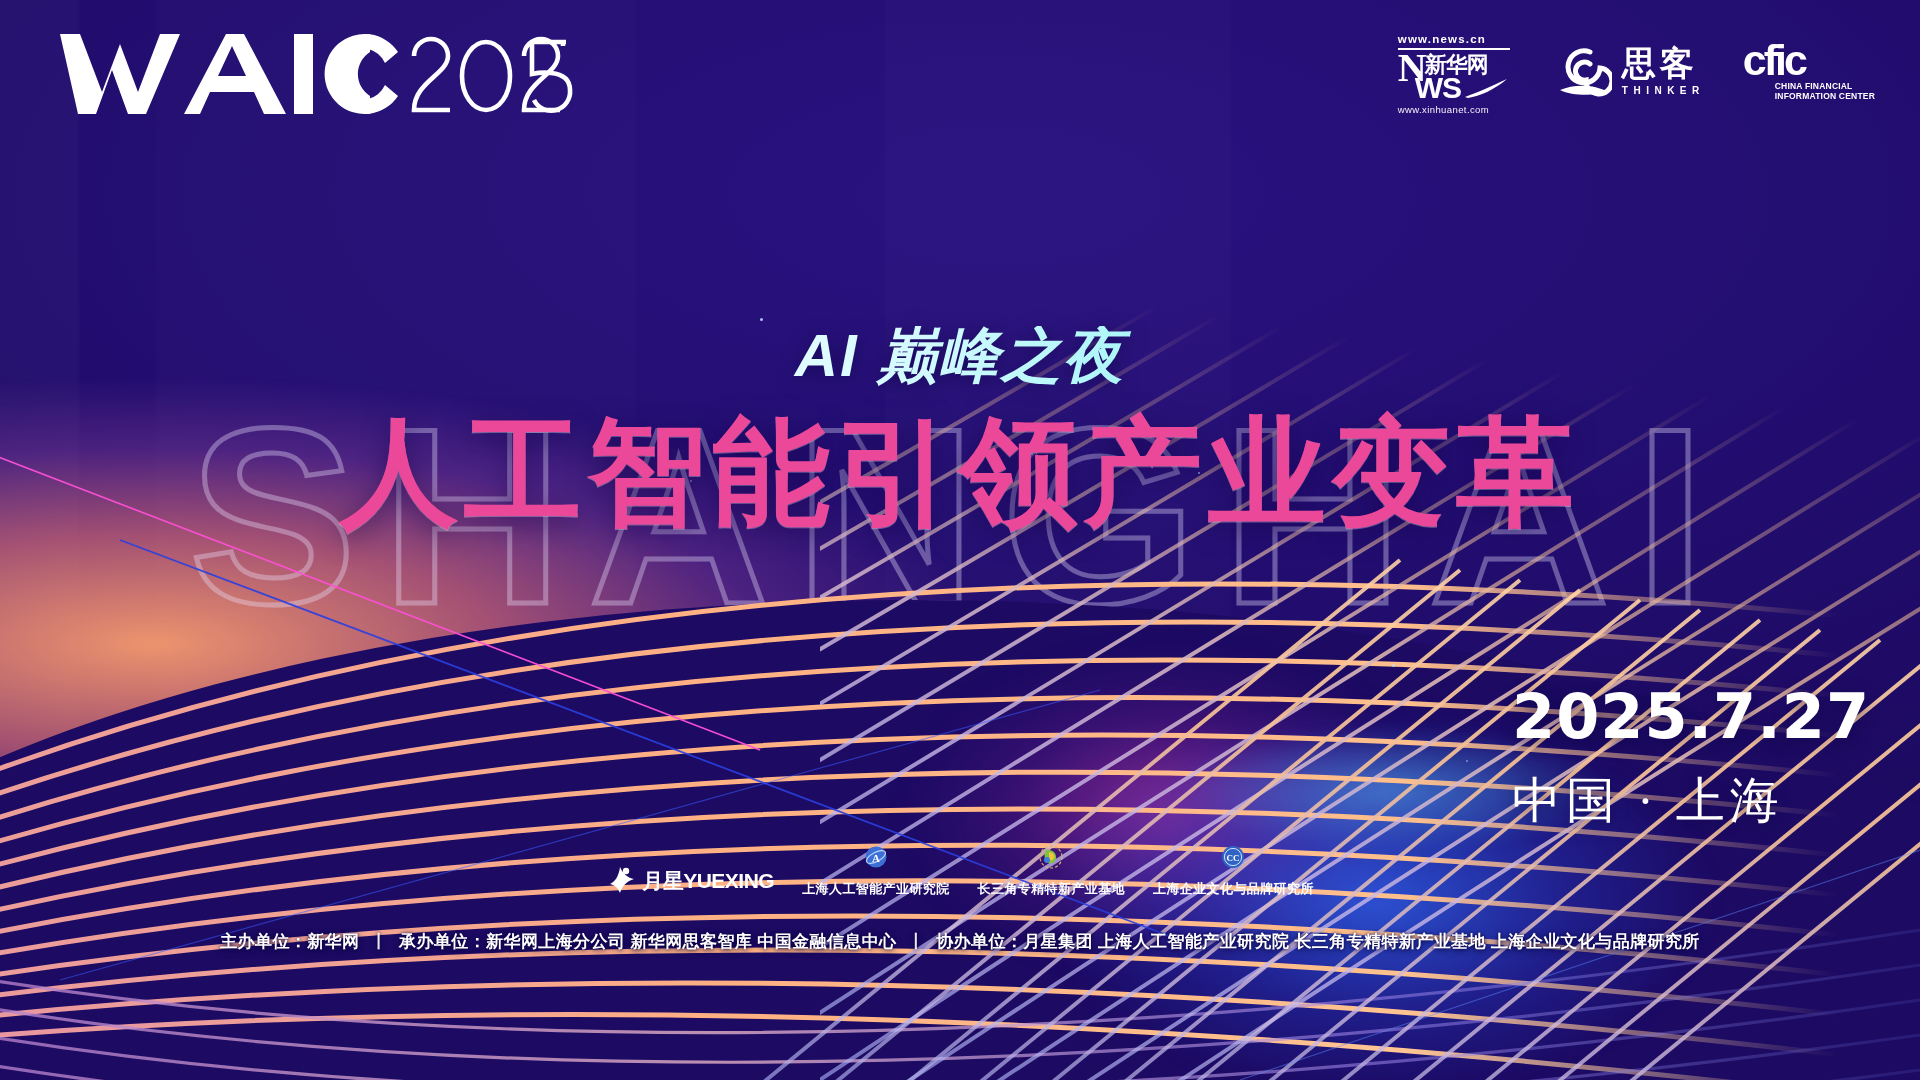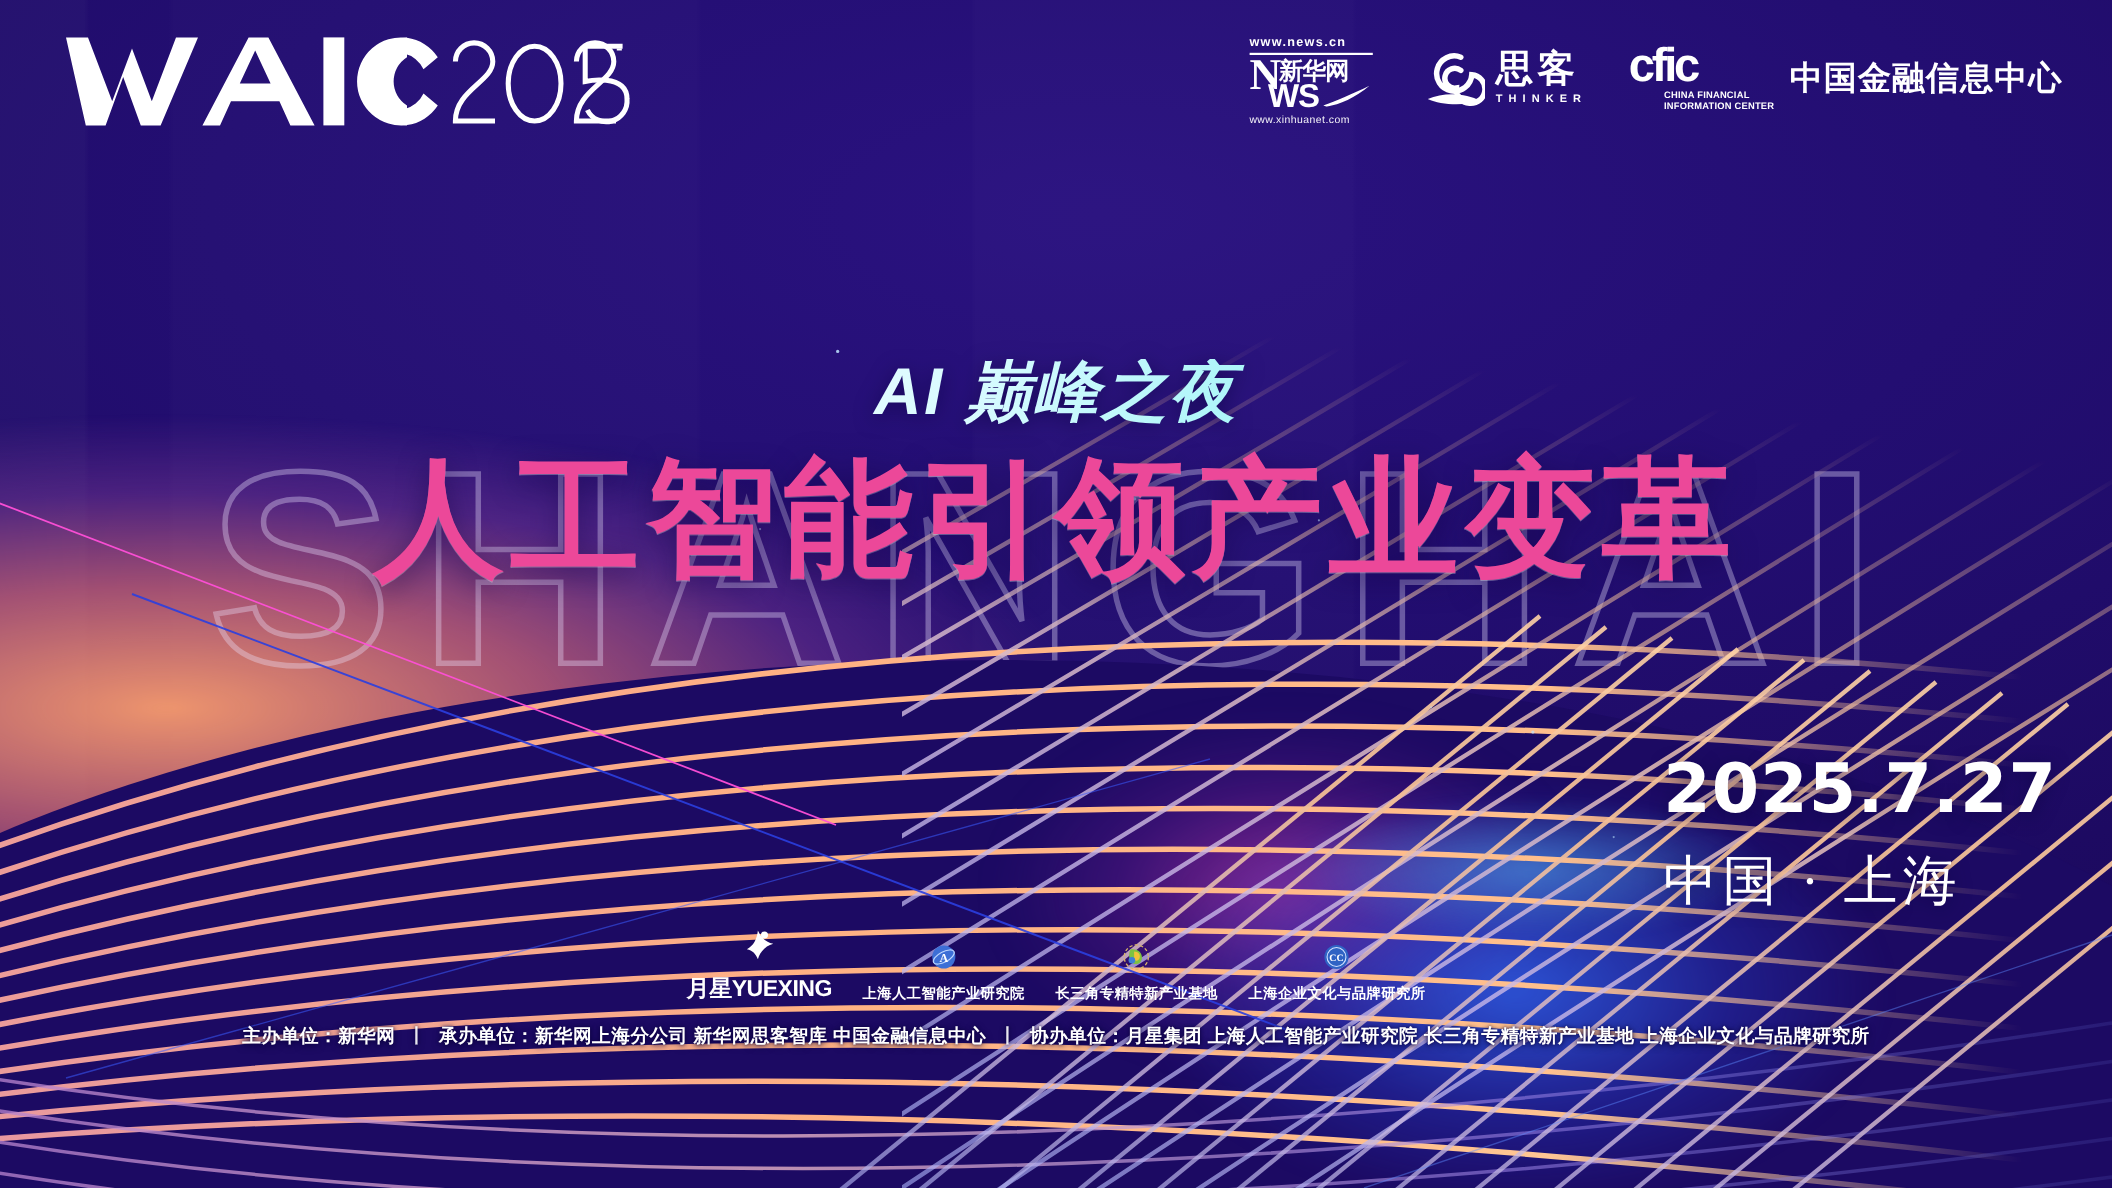--- a/index.html
+++ b/index.html
@@ -188,21 +188,21 @@
     text-shadow:0 4px 16px rgba(10,0,60,.5);
   }
 
   
   .partners {
     position:absolute; left:0; right:0; top:843px;
     display:flex; justify-content:center; align-items:flex-end; gap:28px;
     color:#fff;
   }
   .p-item { display:flex; flex-direction:column; align-items:center; gap:3px; }
-  .p-item-h { display:flex; align-items:center; gap:6px;flex-direction:column; }
+  .p-item-h { display:flex; align-items:center; gap:6px; }
   .p-name { font-size:13px; font-weight:700; letter-spacing:.4px; white-space:nowrap; }
   .yx-name { font-size:21px; font-weight:800; letter-spacing:-.5px; white-space:nowrap; }
 
   
   .footer {
     position:absolute; left:0; right:0; top:930px;
     text-align:center;
     font-size:17px; font-weight:700; color:#ffffff;
     letter-spacing:.4px;
     text-shadow:0 2px 7px rgba(10,0,60,.85), 0 0 3px rgba(10,0,60,.9);
@@ -442,21 +442,20 @@
       </div>
 
       <div class="sponsor cf">
         <div class="cf-mark">
           <div class="cf-wordmark">cfic</div>
           <div class="cf-sub">
             <div>CHINA FINANCIAL</div>
             <div>INFORMATION CENTER</div>
           </div>
         </div>
-        <div class="cf-cn">中国金融信息中心</div>
       </div>
 
     </div>
   </div>
 
   <div class="kicker">AI 巅峰之夜</div>
   <div class="headline">人工智能引领产业变革</div>
 
   <div class="datewrap">
     <div class="date">2025.7.27</div>

